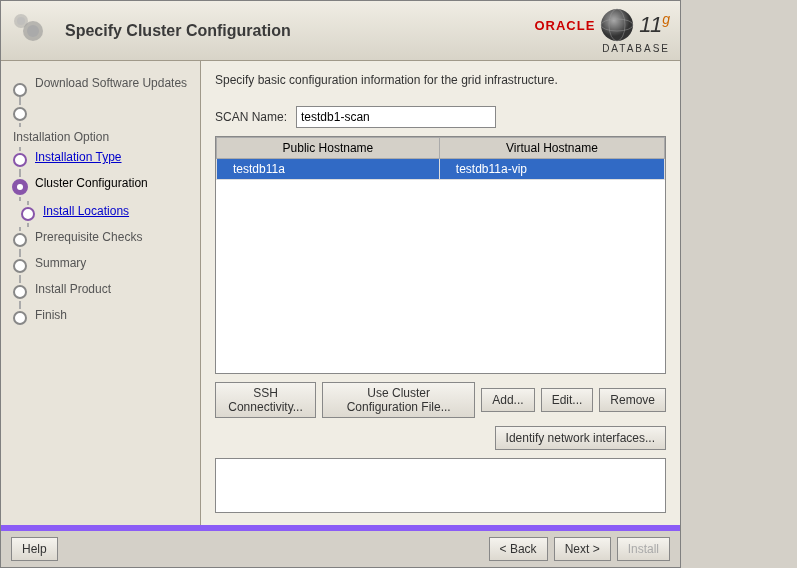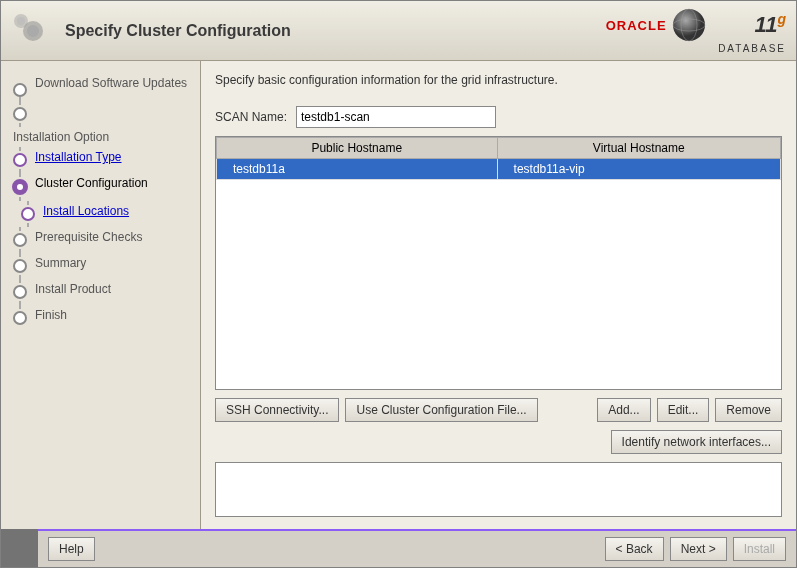--- a/index.html
+++ b/index.html
@@ -6,25 +6,25 @@
     body {
       font-family: Arial, sans-serif;
       font-size: 12px;
       background: #d4d0c8;
       width: 797px;
       height: 568px;
       overflow: hidden;
     }
 
     .window {
-      width: 797px;
+      width: 681px;
       height: 568px;
       display: flex;
       flex-direction: column;
-      background: #737373;
+      background: #1d4ed8;
       border: 1px solid #808080;
     }
 
     .title-bar {
       background: linear-gradient(to bottom, #f0ede4, #d8d4c8);
       padding: 6px 10px;
       display: flex;
       align-items: center;
       justify-content: space-between;
       border-bottom: 1px solid #a0998a;
@@ -51,24 +51,23 @@
     }
 
     .oracle-db-text {
       font-size: 10px;
       letter-spacing: 2px;
       color: #333;
     }
 
     .oracle-11g {
       font-size: 22px;
-      font-weight: bold;
+      font-weight: normal;
       color: #333;
       font-style: italic;
-      margin-left: 44px;
     }
 
     .g-super {
       font-size: 14px;
       color: #cc6600;
       vertical-align: super;
     }
 
     .oracle-logo-right {
       text-align: right;
@@ -214,22 +213,21 @@
       min-height: 55px;
       padding: 4px;
     }
 
     .bottom-bar {
       display: flex;
       align-items: center;
       justify-content: space-between;
       padding: 6px 10px;
       background: #d4d0c8;
-      border-top: 2px solid #8b5cf6;
-      margin-left: 37px;
+      border-top: 6px solid #8b5cf6;
     }
 
     .bottom-right-btns {
       display: flex;
       gap: 6px;
     }
 
     .btn-disabled {
       color: #aaa;
       cursor: default;

